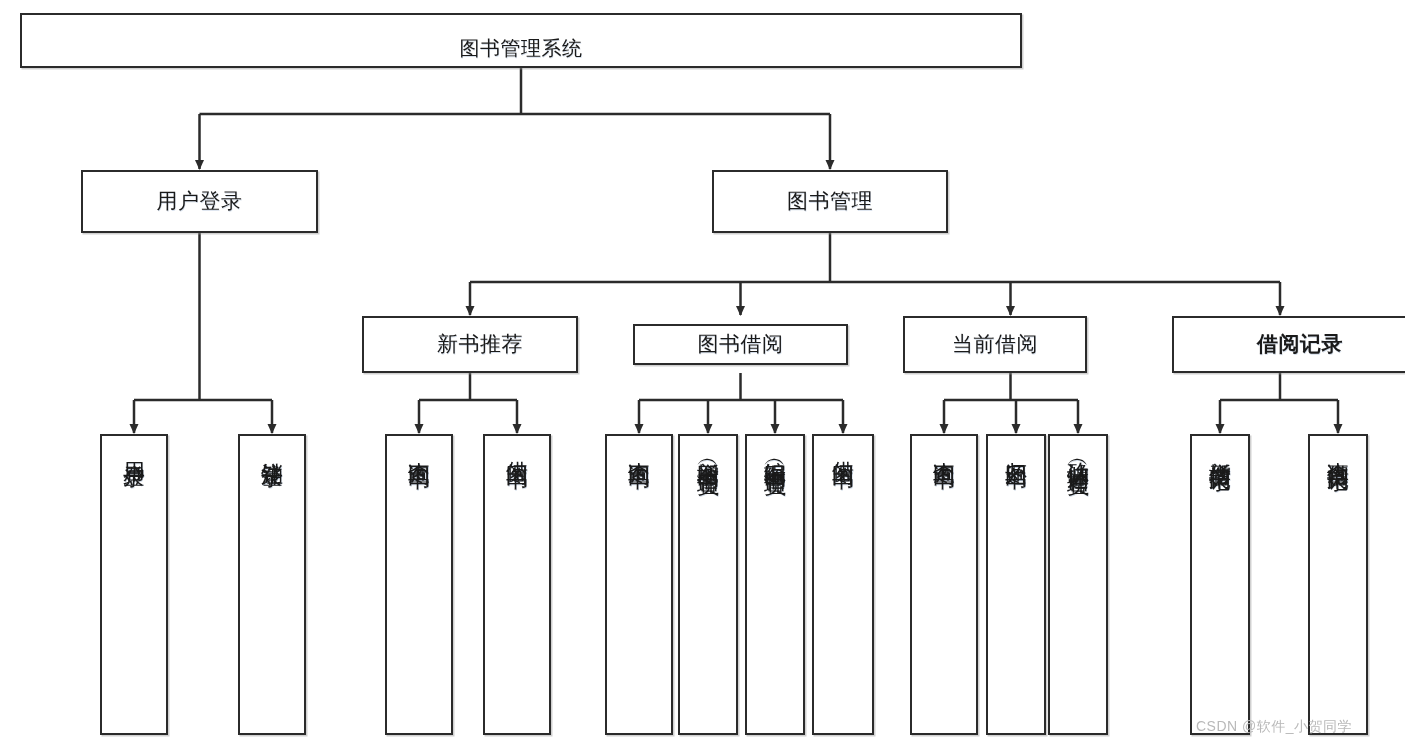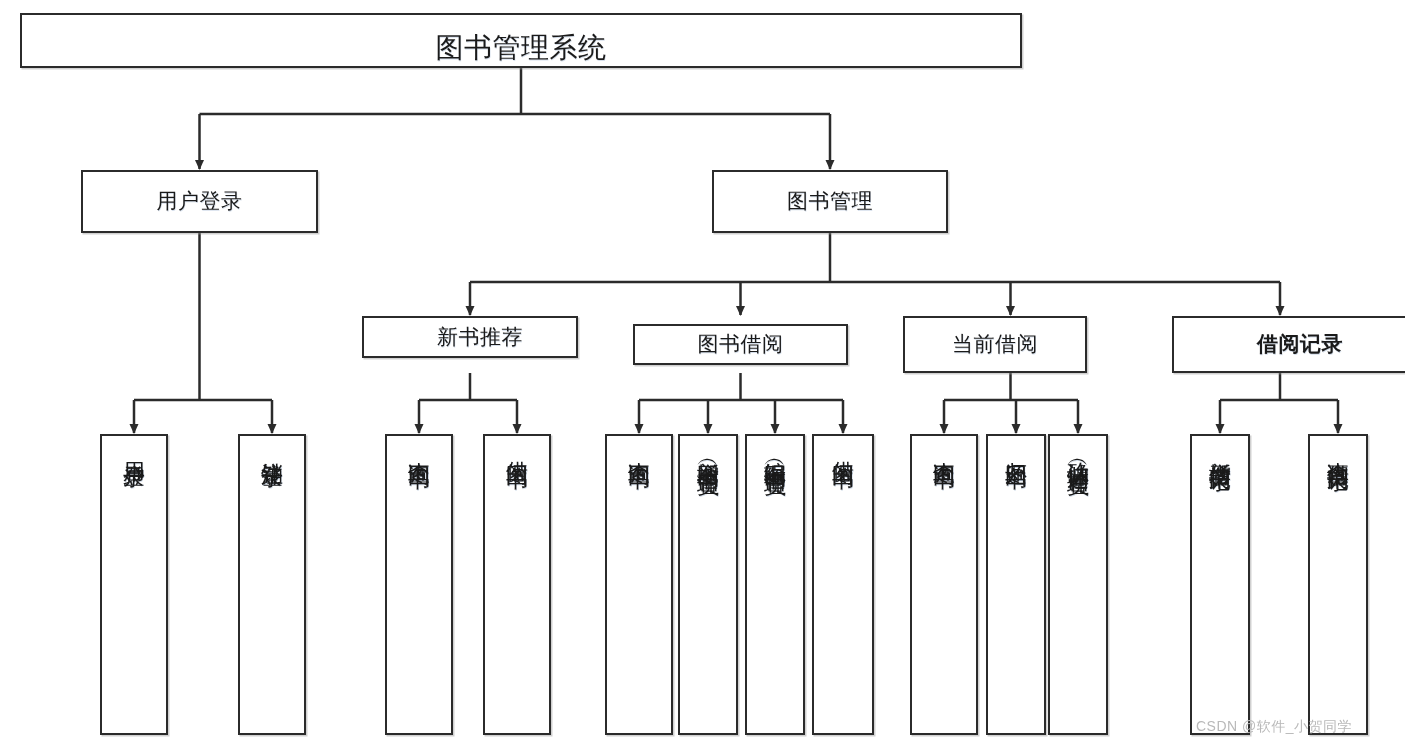--- a/index.html
+++ b/index.html
@@ -21,21 +21,21 @@
     box-shadow:1.5px 1.5px 0 rgba(150,150,150,.45);
   }
   .node .lbl{
     font-size:21px;
     line-height:1.15;
     letter-spacing:.5px;
     color:#1a1a1a;
     white-space:nowrap;
     text-shadow:0.5px 0.5px 0 rgba(120,150,190,.30);
   }
-  .node.root .lbl{font-size:28px;margin-top:16px;}
+  .node.root .lbl{font-size:20px;margin-top:16px;}
   .node.leaf{
     align-items:flex-start;
     justify-content:center;
     padding-top:8px;
   }
   .node.leaf .lbl{
     writing-mode:vertical-rl;
     text-orientation:upright;
     font-size:22px;
     line-height:1.18;
@@ -101,21 +101,21 @@
   <div id="nodes-layer">
       <div class="node root" style="left: 20px; top: 13px; width: 1002px; height: 55px;">
         <span class="lbl">图书管理系统</span>
       </div>
       <div class="node" style="left: 81px; top: 170px; width: 237px; height: 63px;">
         <span class="lbl">用户登录</span>
       </div>
       <div class="node" style="left: 712px; top: 170px; width: 236px; height: 63px;">
         <span class="lbl">图书管理</span>
       </div>
-      <div class="node" style="left: 362px; top: 316px; width: 216px; height: 42px; padding-left: 20px;">
+      <div class="node" style="left: 362px; top: 316px; width: 216px; height: 57px; padding-left: 20px;">
         <span class="lbl">新书推荐</span>
       </div>
       <div class="node" style="left: 633px; top: 324px; width: 215px; height: 41px;">
         <span class="lbl">图书借阅</span>
       </div>
       <div class="node" style="left: 903px; top: 316px; width: 184px; height: 57px;">
         <span class="lbl">当前借阅</span>
       </div>
       <div class="node" style="left: 1172px; top: 316px; width: 256px; height: 57px; font-weight: bold;">
         <span class="lbl">借阅记录</span>

